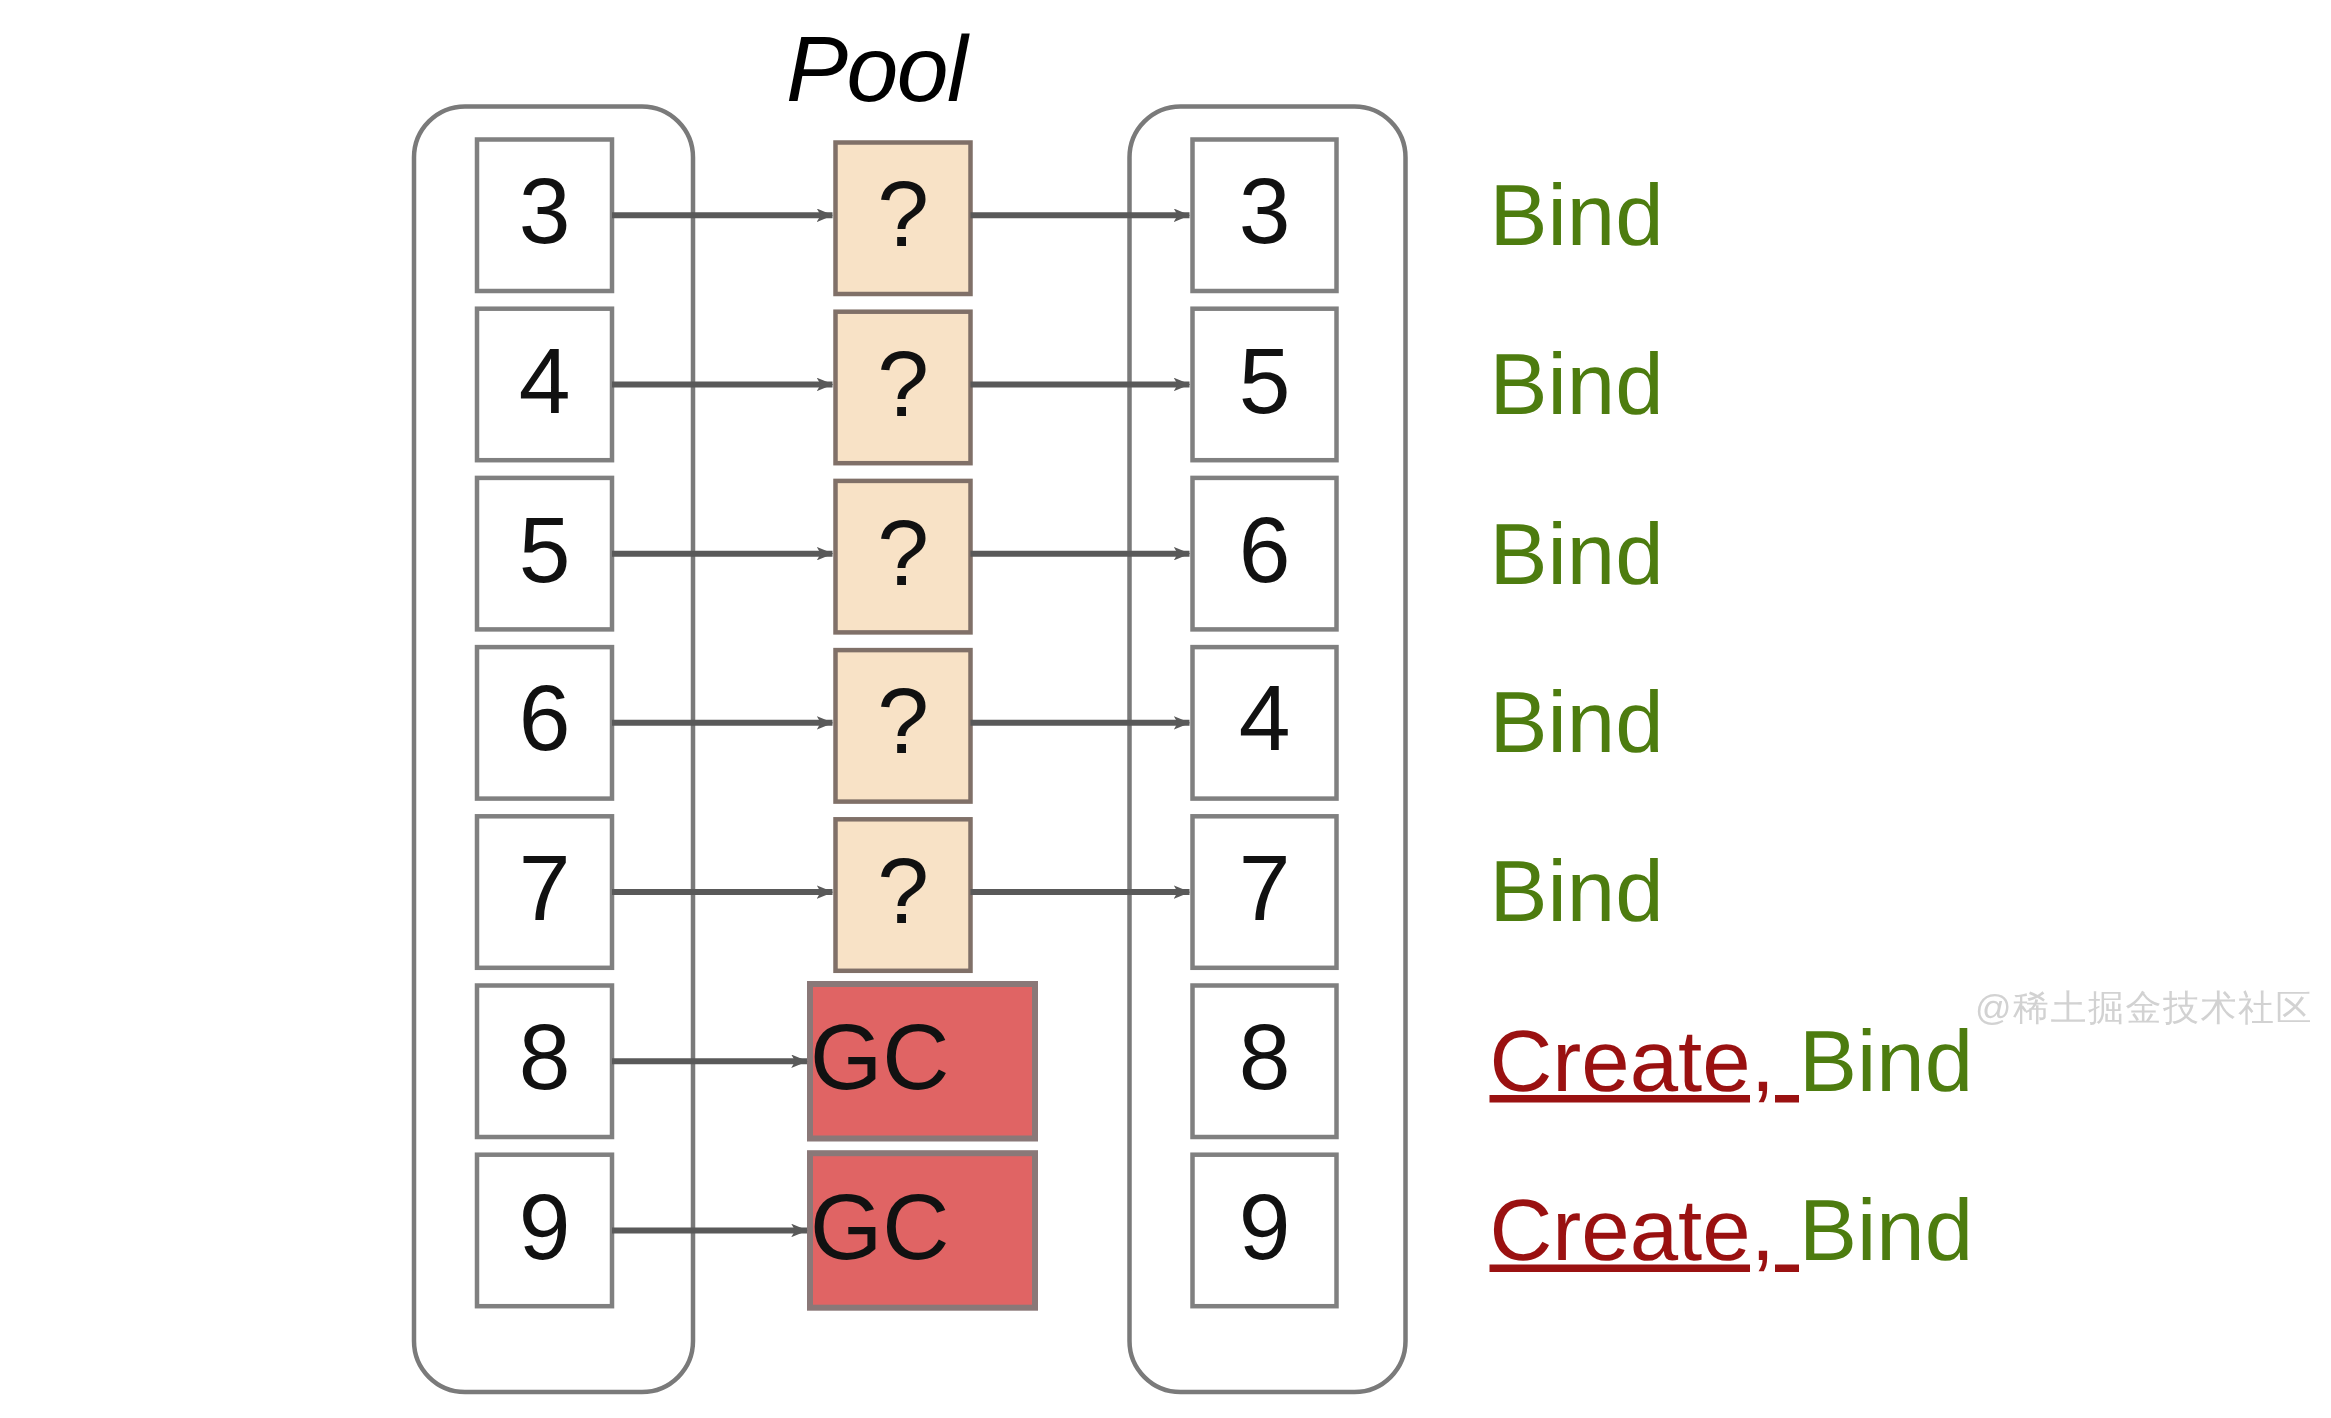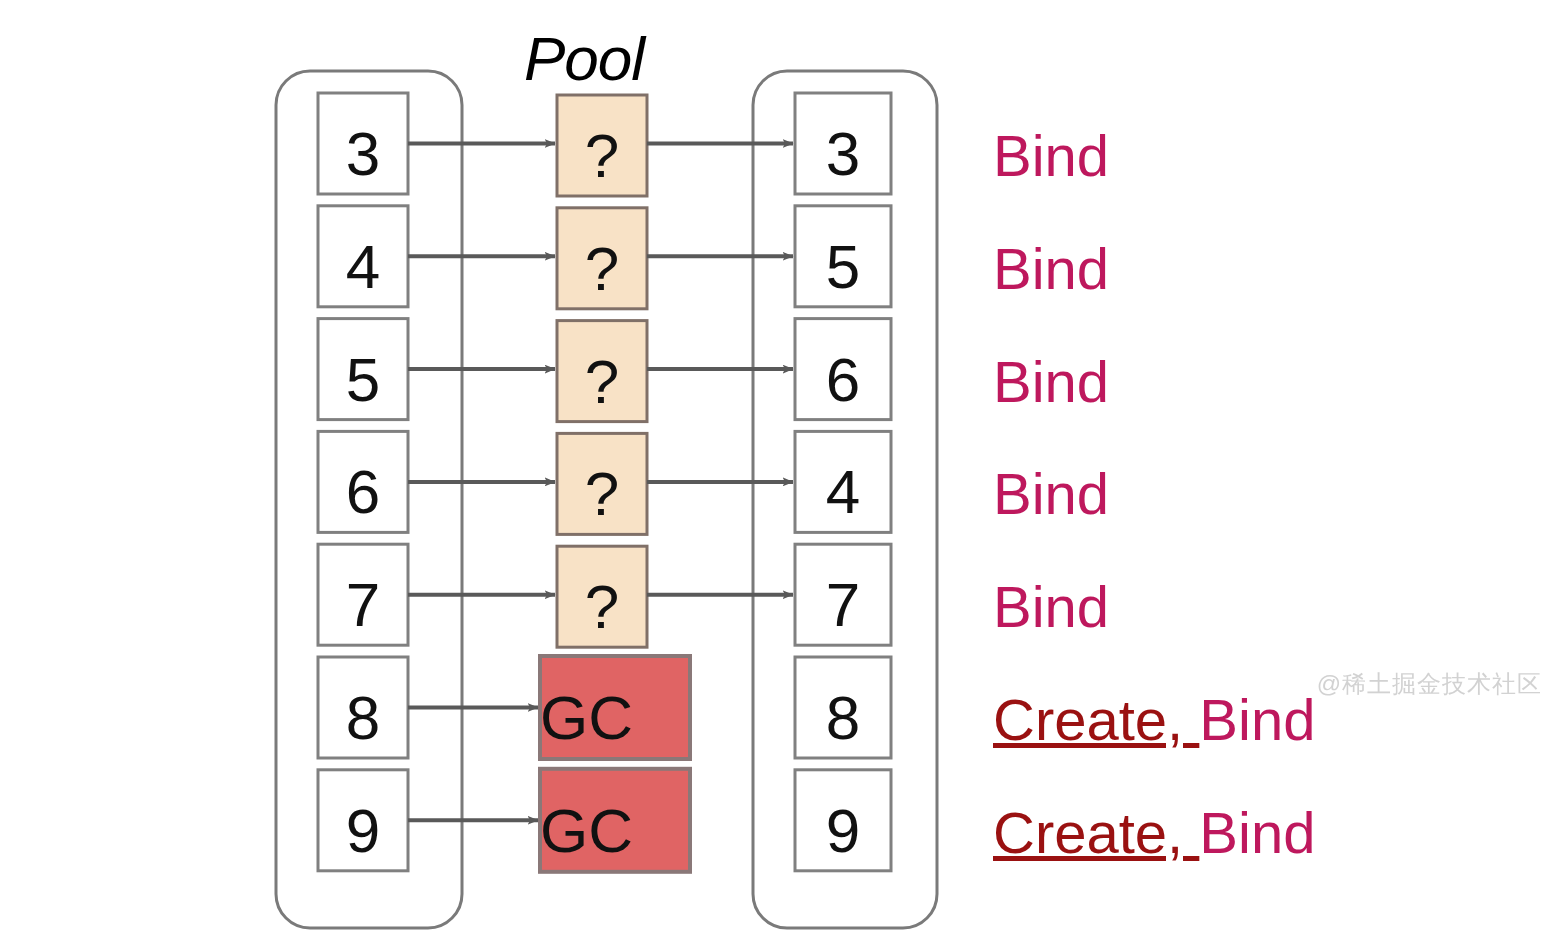--- a/index.html
+++ b/index.html
@@ -26,21 +26,21 @@
     position: absolute;
     left: 0; top: 0;
     width: 1554px;
     height: 945px;
     display: block;
   }
 
   
   .layer {
     position: absolute;
-    left: 0; top: 12px;
+    left: 0; top: 0;
     width: 1554px;
     height: 698px;
     pointer-events: none;
   }
   .layer > * { pointer-events: auto; }
 
   .pool-title {
     position: absolute;
     font-size: 62px;
     font-style: italic;
@@ -69,21 +69,21 @@
     white-space: nowrap;
   }
 
   .action-label {
     position: absolute;
     font-size: 58px;
     line-height: 1;
     white-space: nowrap;
   }
   .action-create { color: #9a1111; text-decoration: underline; }
-  .action-bind   { color: #be185d; margin-top: 33px; }
+  .action-bind   { color: #4d7c0f; margin-top: 33px; }
 
   .watermark {
     position: absolute;
     right: 12px;
     bottom: 10px;
     font-size: 24px;
     color: #d2d2d2;
     white-space: nowrap;
     letter-spacing: 1px;
   }

